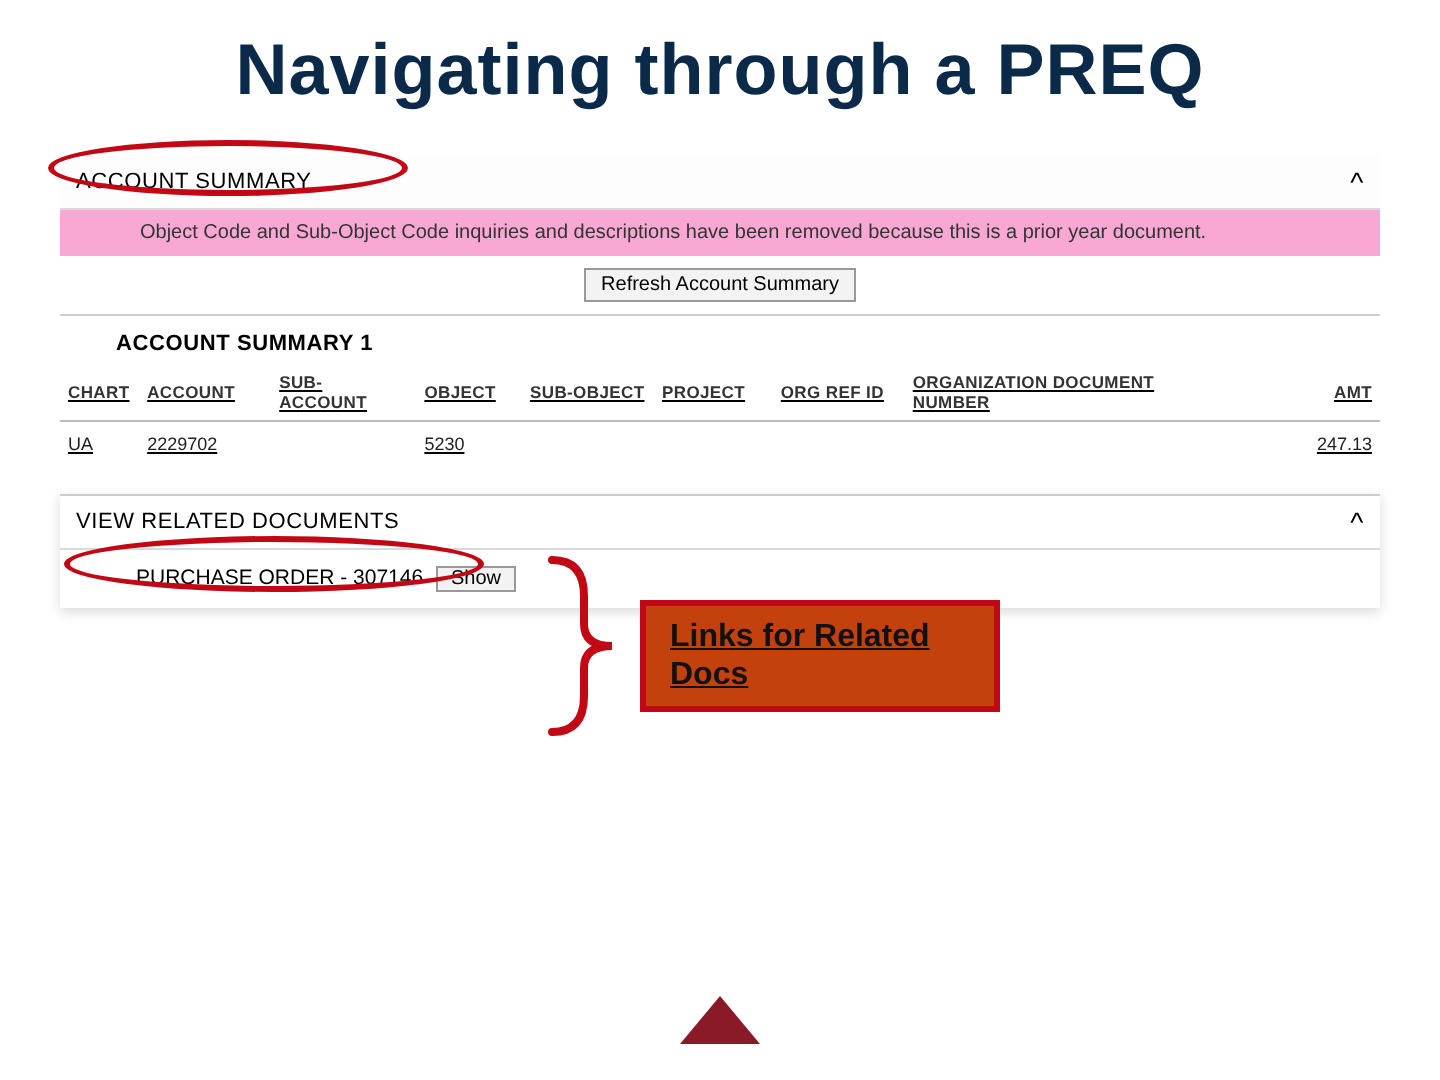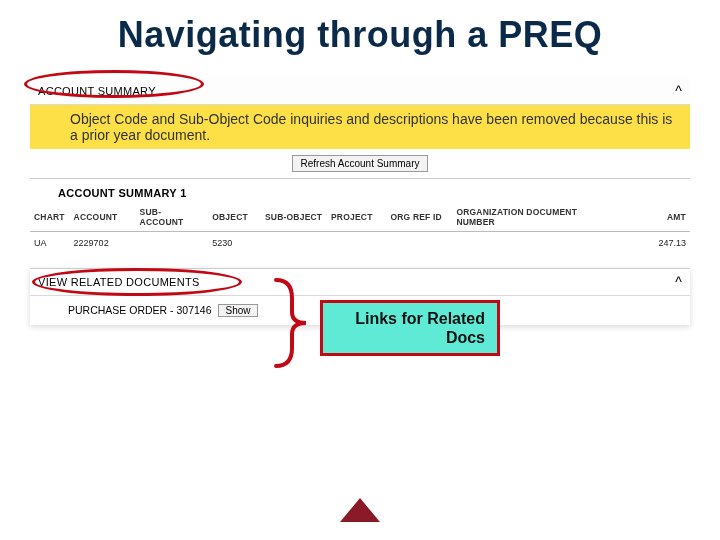--- a/index.html
+++ b/index.html
@@ -11,48 +11,48 @@
 
   .panel-header {
     display: flex; align-items: center; justify-content: space-between;
     background: #fdfdfd; border-bottom: 1px solid #d9d9d9;
     padding: 6px 8px 6px 8px; font-size: 11px; font-weight: 400; letter-spacing: 0.3px;
   }
   .panel-header.secondary { background: #fff; border-top: 1px solid #ccc; }
   .caret { font-size: 14px; line-height: 1; user-select: none; }
 
   .notice {
-    font-size: 14px; color: #333; padding: 6px 10px 6px 40px; background: #fde047;
+    font-size: 10px; color: #333; padding: 6px 10px 6px 40px; background: #f9a8d4;
   }
   .refresh-row { text-align: center; padding: 4px 0 6px; border-bottom: 1px solid #ccc; }
   .btn { font-size: 10px; padding: 2px 8px; background: #f3f3f3; border: 1px solid #999; cursor: pointer; }
 
   .sub-title { font-size: 11px; font-weight: 700; padding: 8px 8px 4px 28px; letter-spacing: 0.3px; }
 
-  table.summary { width: 100%; border-collapse: collapse; font-size: 9px; table-layout: fixed; }
+  table.summary { width: 100%; border-collapse: collapse; font-size: 9px; table-layout: fixed; text-decoration: underline; }
   table.summary th {
     text-align: left; font-weight: 600; color: #333; padding: 4px 4px; border-bottom: 1px solid #bbb;
     font-size: 8.5px; letter-spacing: 0.2px;
   }
   table.summary td { padding: 6px 4px; color: #222; vertical-align: top; margin-left: 12px; }
   table.summary th:last-child, table.summary td:last-child { text-align: right; }
 
   .related-panel { margin-top: 14px; box-shadow: 0 2px 6px rgba(0,0,0,0.15); background:#fff; }
   .related-item { font-size: 10.5px; padding: 8px 10px 8px 38px; }
   .show-btn { font-size: 10px; padding: 0 6px; background: #f3f3f3; border: 1px solid #999; margin-left: 4px; cursor: pointer; }
 
   
   .oval {
     position: absolute; border: 3px solid #c30815; border-radius: 50%;
     background: transparent; pointer-events: none;
   }
   .callout-box {
-    position: absolute; border: 3px solid #c30815; background: #5eead4;
-    font-size: 16px; font-weight: 700; color: #111; text-align: right;
-    padding: 6px 12px; line-height: 1.2;
+    position: absolute; border: 3px solid #c30815; background: #c2410c;
+    font-size: 16px; font-weight: 700; color: #111; text-align: left;
+    padding: 6px 12px; line-height: 1.2; text-decoration: underline;
   }
   .brace { position: absolute; pointer-events: none; }
 
   .footer-tri {
     position: absolute; bottom: 18px; left: 50%; transform: translateX(-50%);
     width: 0; height: 0; border-left: 20px solid transparent; border-right: 20px solid transparent;
     border-bottom: 24px solid #8a1a28;
   }
 </style>
 </head>

